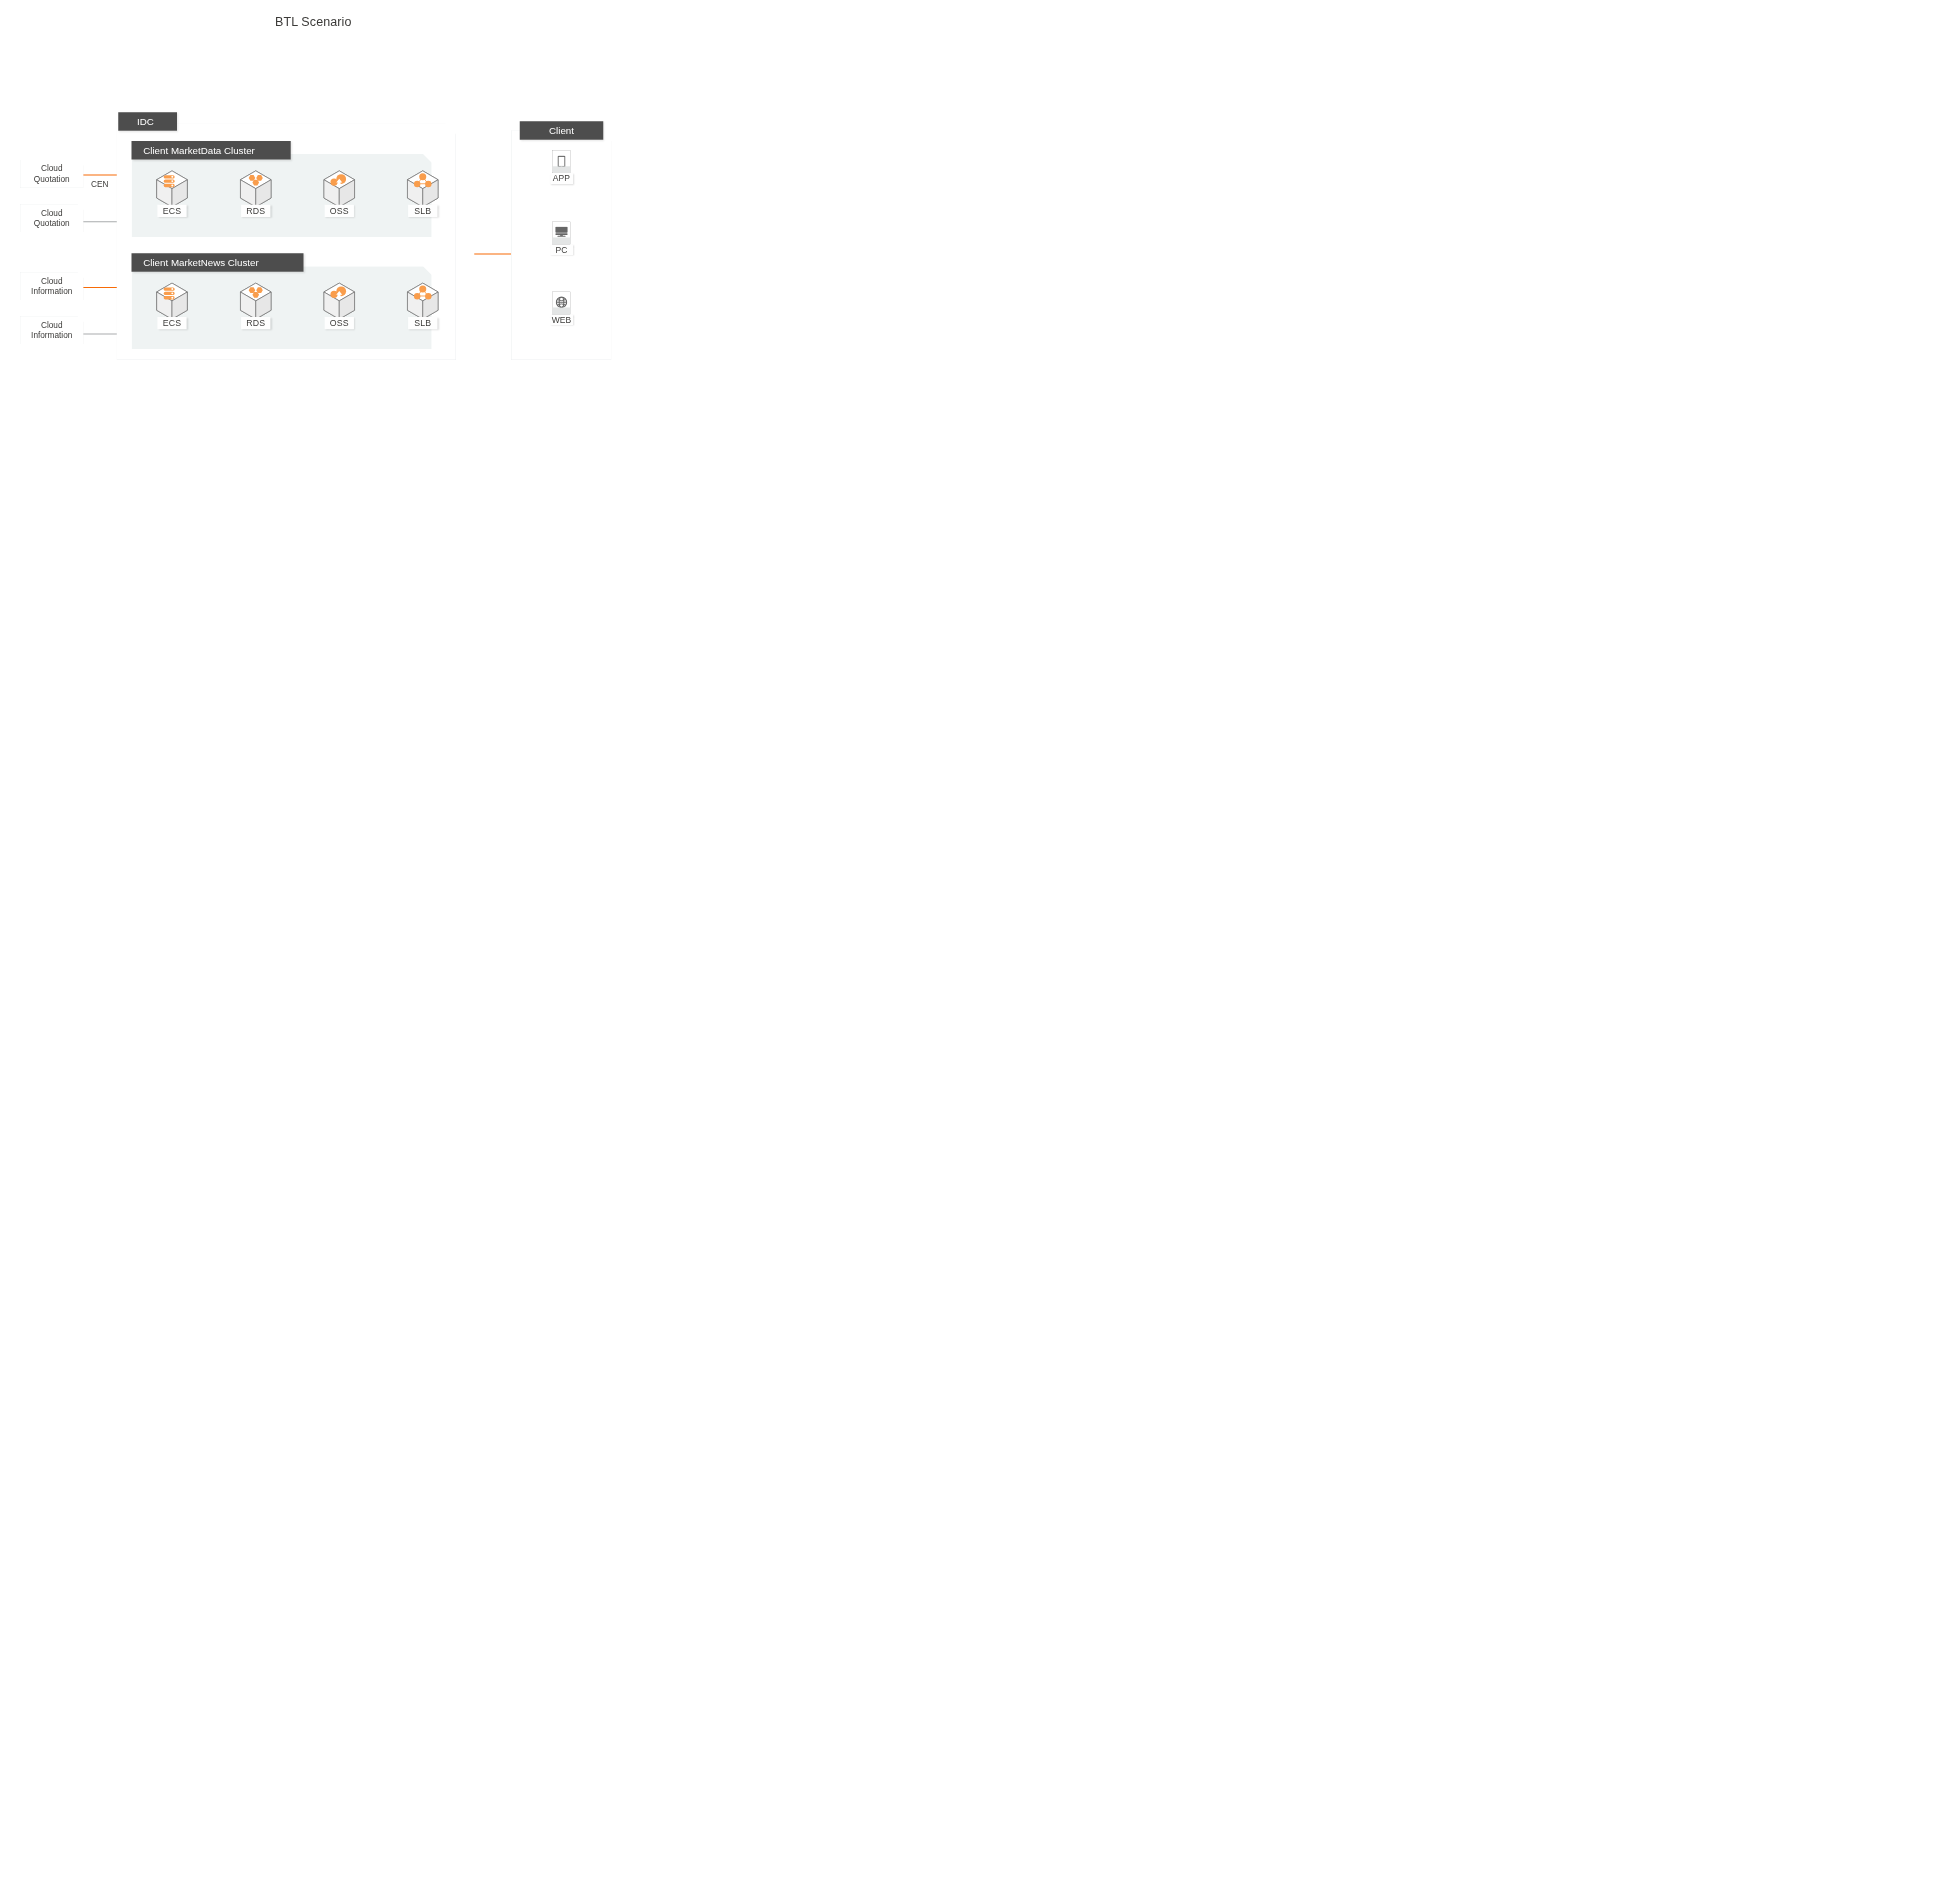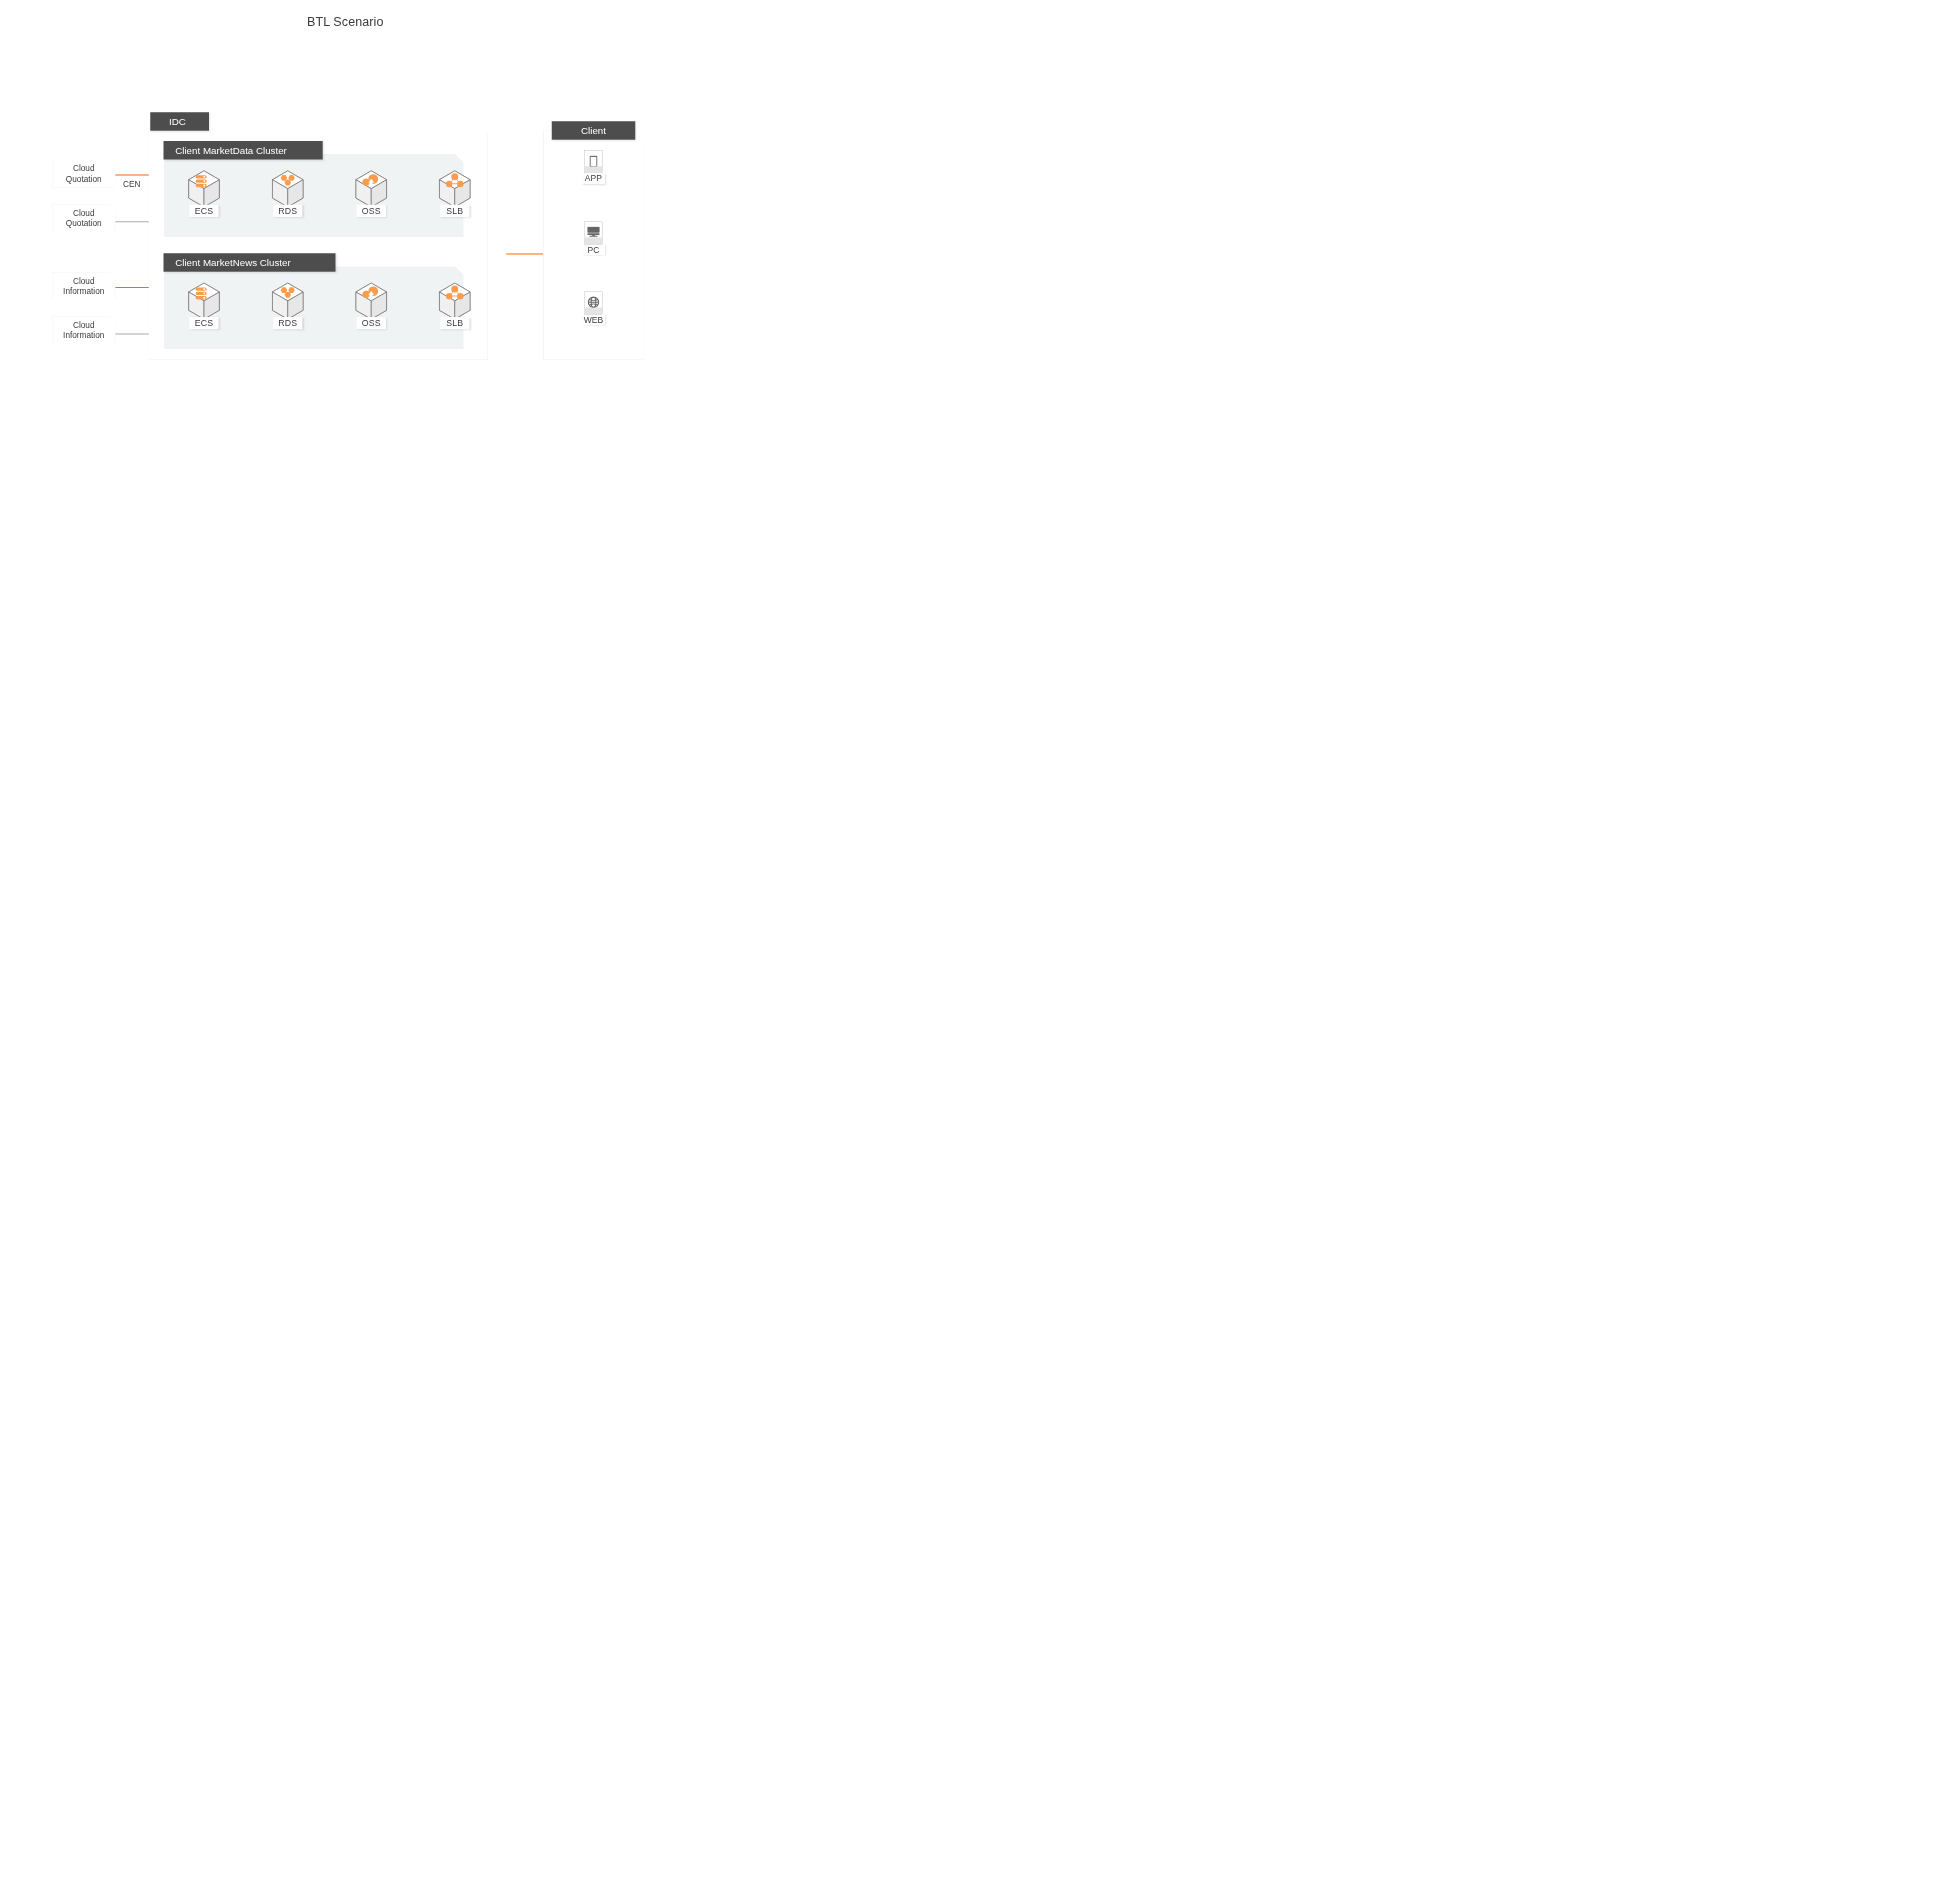--- a/index.html
+++ b/index.html
@@ -18,21 +18,20 @@
     width: 2506px;
     height: 1900px;
     background: #ffffff;
     transform-origin: 0 0;
     overflow: hidden;
   }
   #scaler {
     width: 626px;   
     height: 475px;  
     overflow: hidden;
-    margin-left: 32px;
   }
   #stage { transform: scale(0.25); }
 
   
   .page-title {
     position: absolute;
     left: 0; top: 59px;
     width: 2506px;
     text-align: center;
     font-size: 50px;

